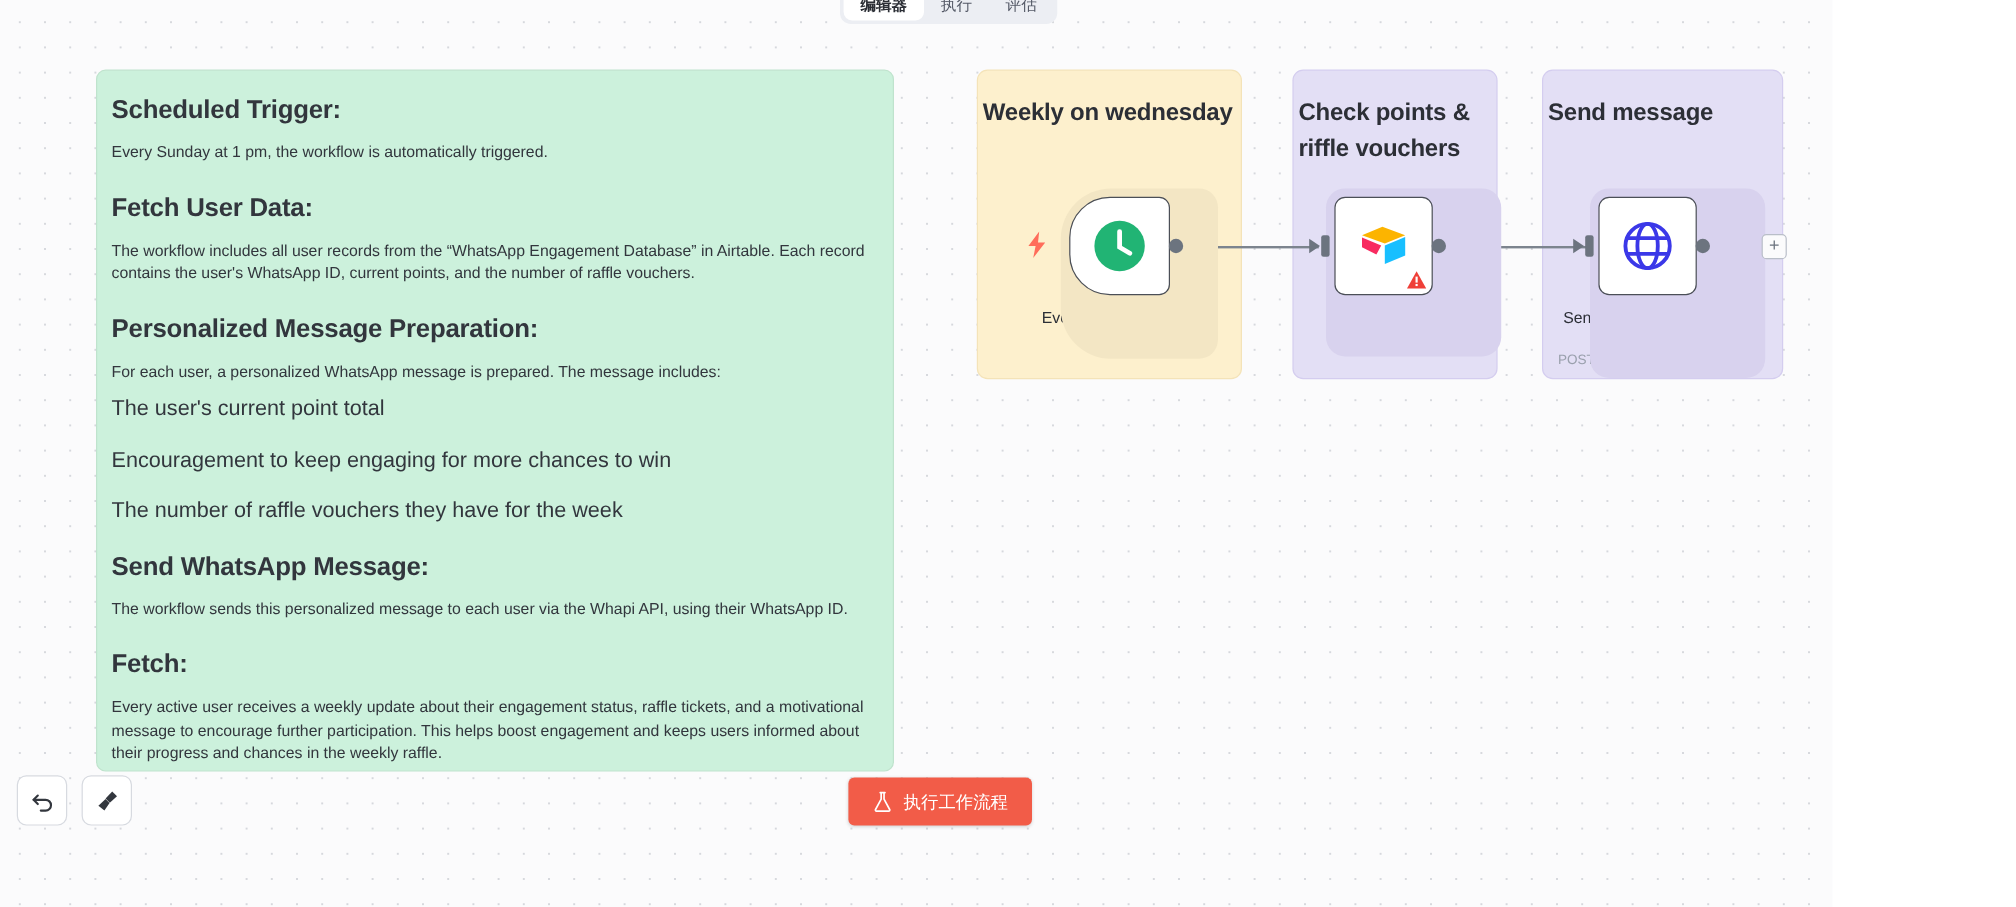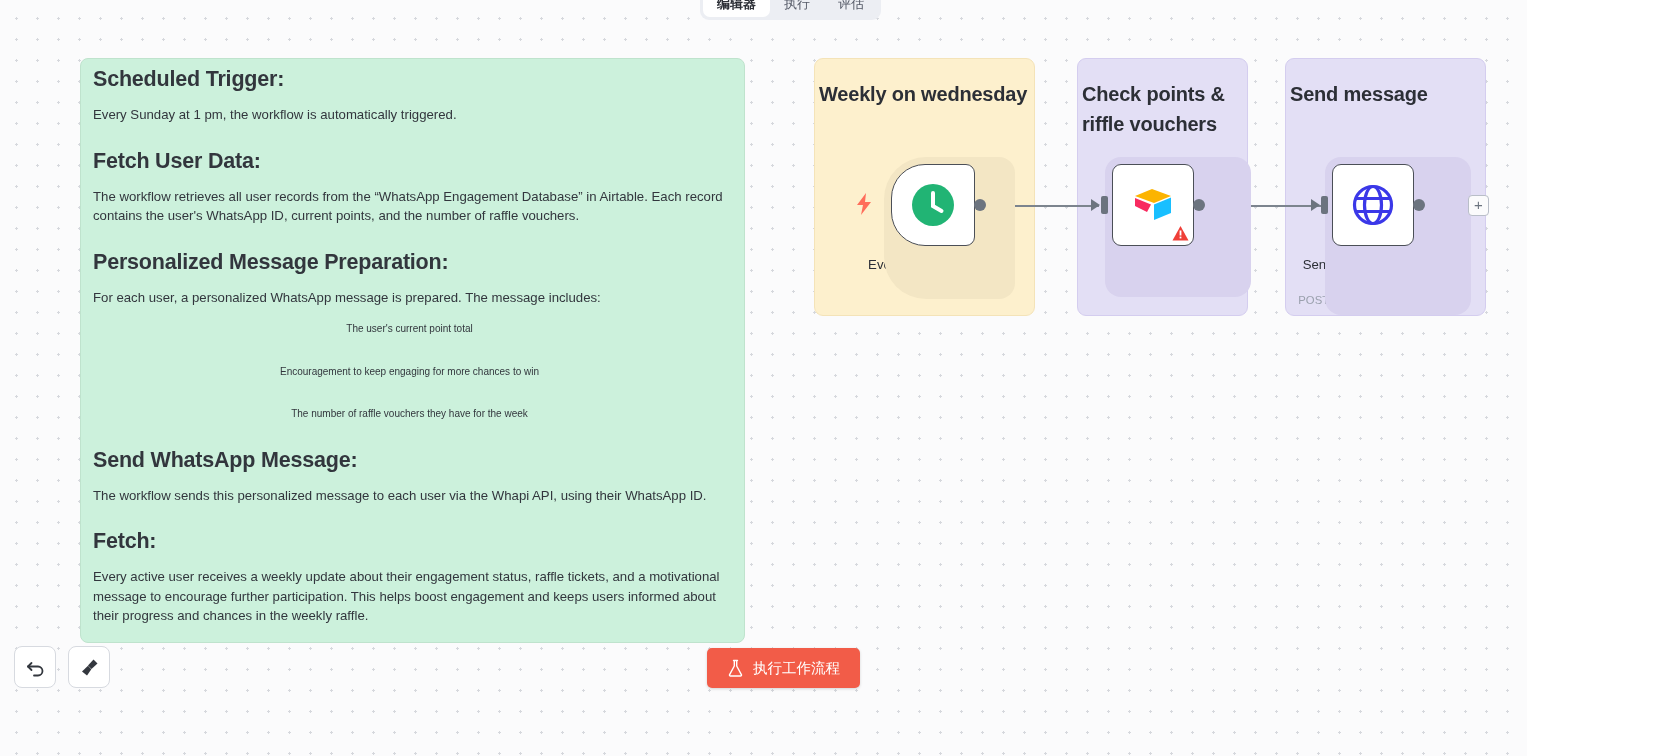--- a/index.html
+++ b/index.html
@@ -40,44 +40,43 @@
   .tab.active { background: #ffffff; color: #2c2f36; font-weight: 600; }
 
   
   #sticky-note {
     position: absolute;
     left: 80px; top: 58px;
     width: 665px; height: 585px;
     background: #ccf1dc;
     border: 1px solid #bfe3cd;
     border-radius: 8px;
-    padding: 8px 18px 10px 12px;
+    padding: 20px 18px 10px 12px;
     overflow: hidden;
   }
   .note-h {
     font-size: 21.5px;
     font-weight: 700;
     color: #32363d;
     letter-spacing: -0.2px;
     margin-bottom: 13px;
   }
   .note-h:not(:first-child) { margin-top: 24px; }
   .note-p {
     font-size: 13.2px;
     color: #32363d;
     line-height: 19.5px;
     margin-bottom: 12px;
     max-width: 640px;
   }
   .note-li {
-    font-size: 10px;
+    font-size: 18px;
     color: #32363d;
     line-height: 19.5px;
     margin-bottom: 23px;
-    text-align: center;
   }
 
   
   .group {
     position: absolute;
     border-radius: 9px;
     padding: 20px 4px;
   }
   .group-title {
     font-size: 20px;
@@ -259,21 +258,21 @@
   <div id="top-tabs">
     <div class="tab active">编辑器</div>
     <div class="tab">执行</div>
     <div class="tab">评估</div>
   </div>
 
   <div id="sticky-note">
     <div class="note-h">Scheduled Trigger:</div>
     <div class="note-p">Every Sunday at 1 pm, the workflow is automatically triggered.</div>
     <div class="note-h">Fetch User Data:</div>
-    <div class="note-p">The workflow retrieves all user records from the “WhatsApp Engagement Database” in Airtable. Each record contains the user's WhatsApp ID, current points, and the number of raffle vouchers.</div>
+    <div class="note-p">The workflow includes all user records from the “WhatsApp Engagement Database” in Airtable. Each record contains the user's WhatsApp ID, current points, and the number of raffle vouchers.</div>
     <div class="note-h">Personalized Message Preparation:</div>
     <div class="note-p">For each user, a personalized WhatsApp message is prepared. The message includes:</div>
     <div class="note-li">The user's current point total</div>
     <div class="note-li">Encouragement to keep engaging for more chances to win</div>
     <div class="note-li">The number of raffle vouchers they have for the week</div>
     <div class="note-h">Send WhatsApp Message:</div>
     <div class="note-p">The workflow sends this personalized message to each user via the Whapi API, using their WhatsApp ID.</div>
     <div class="note-h">Fetch:</div>
     <div class="note-p">Every active user receives a weekly update about their engagement status, raffle tickets, and a motivational message to encourage further participation. This helps boost engagement and keeps users informed about their progress and chances in the weekly raffle.</div>
   </div>

